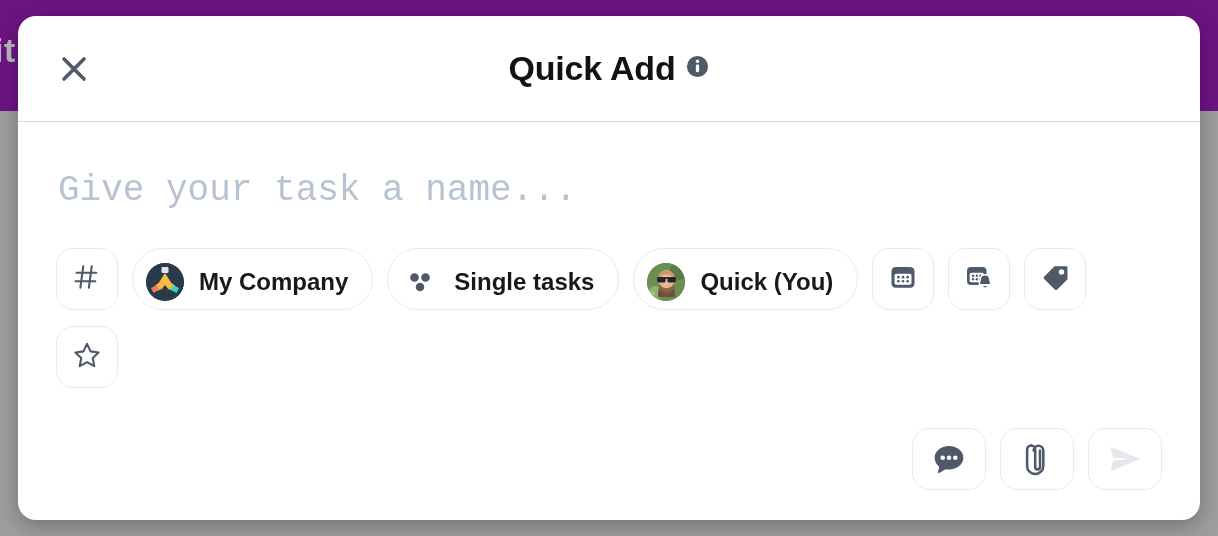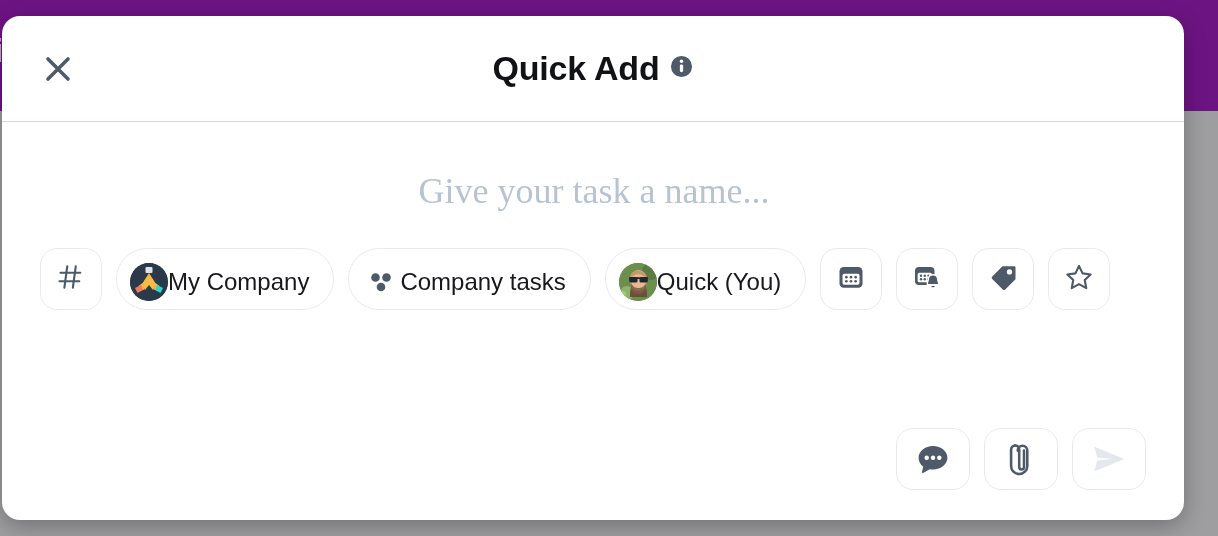--- a/index.html
+++ b/index.html
@@ -25,21 +25,21 @@
     position: absolute; left: -6px; top: 30px;
     font-size: 34px; font-weight: 700;
     color: #b9b9bb;
     letter-spacing: .5px;
     line-height: 40px;
   }
 
   
   #quick-add-dialog {
     position: absolute;
-    left: 2px; top: 16px;
+    left: 18px; top: 16px;
     width: 1182px; height: 504px;
     background: #ffffff;
     border-radius: 18px;
     box-shadow: 0 6px 22px rgba(0,0,0,.28);
     overflow: hidden;
     display: flex; flex-direction: column;
   }
 
   
   #dialog-header {
@@ -72,27 +72,26 @@
   #dialog-body {
     flex: 1;
     padding: 42px 38px 0 38px;
     display: flex; flex-direction: column;
     position: relative;
   }
 
   #task-name-input {
     width: 100%;
     border: none; outline: none;
-    font-family: Liberation Serif, serif;
+    font-family: Liberation Mono, monospace;
     font-size: 36px;
     color: #701a75;
     background: transparent;
     padding: 4px 0 6px 2px;
     line-height: 46px;
-    text-align: center;
   }
   #task-name-input::placeholder {
     color: #b7c3d2;
     opacity: 1;
   }
 
   
   #chip-area {
     margin-top: 28px;
     display: flex; flex-wrap: wrap;
@@ -109,20 +108,22 @@
     cursor: pointer;
     font-family: "Liberation Sans", sans-serif;
   }
   .chip.icon-only {
     width: 62px;
     justify-content: center;
   }
   .chip.labeled {
     border-radius: 31px;
     padding: 6px 24px 0 13px;
+    gap: 15px;
+    font-weight: bold;
   }
   .chip-label {
     font-size: 24px;
     color: #17181b;
     white-space: nowrap;
   }
   .chip-avatar {
     width: 38px; height: 38px;
     border-radius: 50%;
     flex: none;
@@ -214,21 +215,21 @@
       </div>
 
       <div class="chip labeled">
         <span class="chip-icon" style="width:38px;display:flex;justify-content:center;">
           <svg width="30" height="30" viewBox="0 0 30 30">
             <circle cx="9.5" cy="10.5" r="4.3" fill="#4e5969"></circle>
             <circle cx="20.5" cy="10.5" r="4.3" fill="#4e5969"></circle>
             <circle cx="15" cy="20" r="4.3" fill="#4e5969"></circle>
           </svg>
         </span>
-        <span class="chip-label">Company tasks</span>
+        <span class="chip-label">Single tasks</span>
       </div>
 
       <div class="chip labeled">
         <span class="chip-avatar" id="avatar-john">
           <svg width="38" height="38" viewBox="0 0 38 38">
             <defs>
                 <clipPath id="cl">
                   <circle cx="19" cy="19" r="19"></circle>
                 </clipPath>
               </defs>

